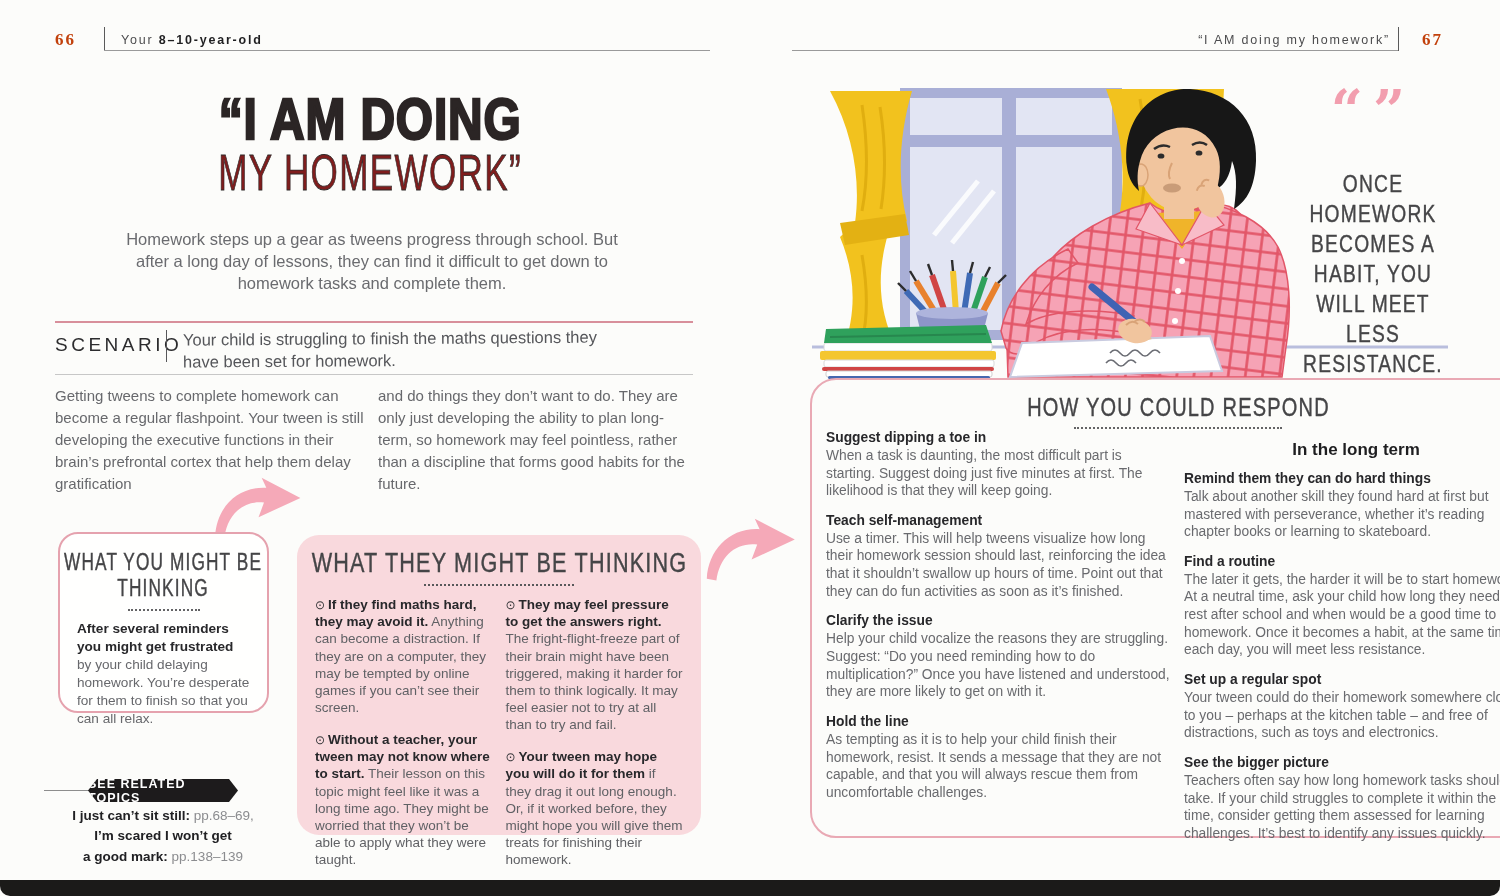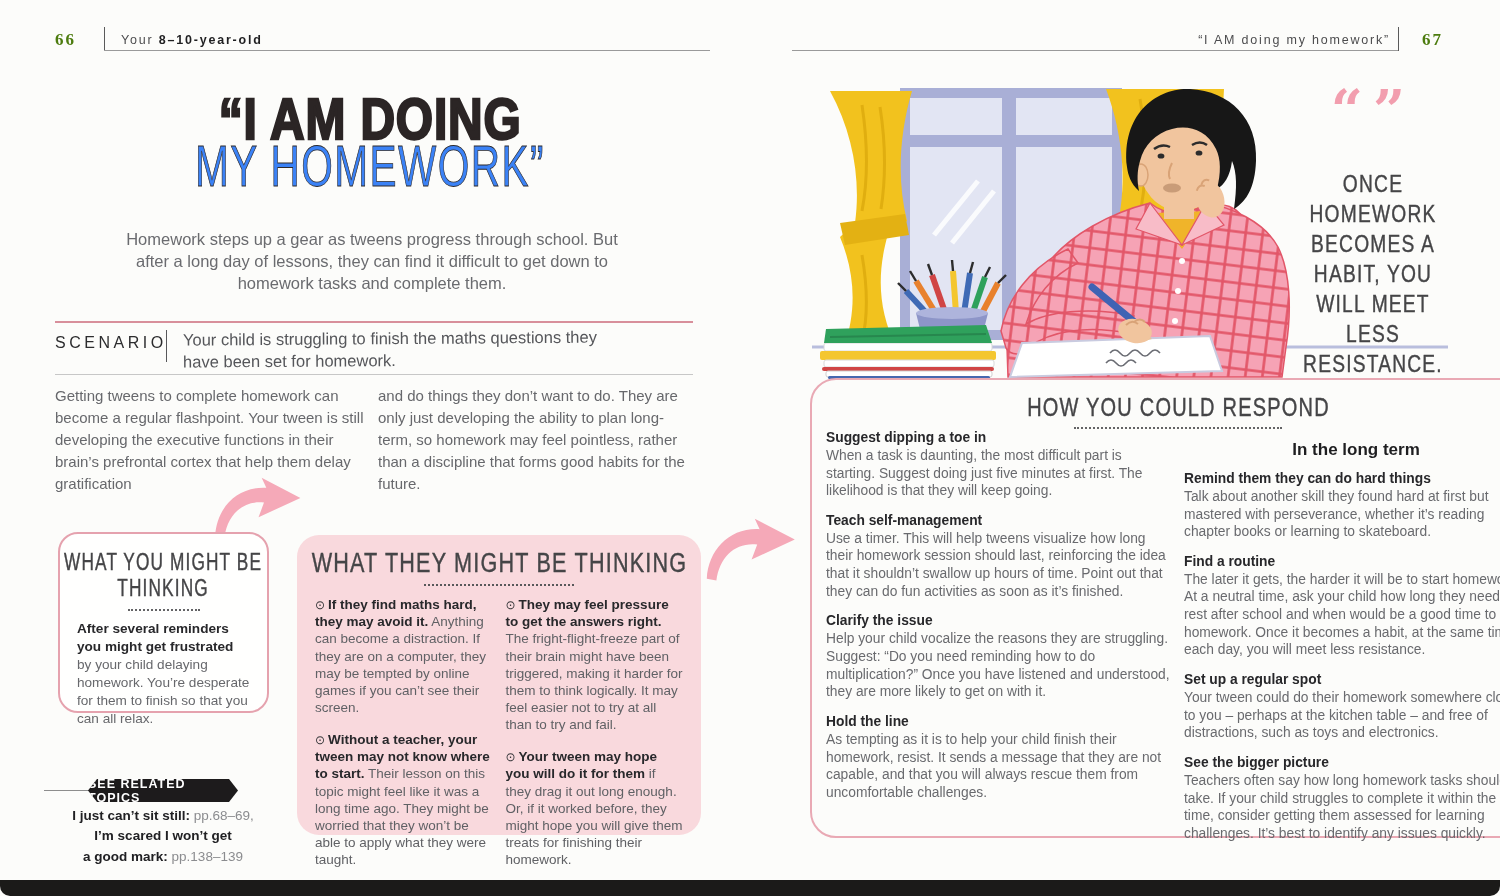--- a/index.html
+++ b/index.html
@@ -3,39 +3,39 @@
 <meta charset="utf-8">
 <style>
   * { margin:0; padding:0; box-sizing:border-box; }
   html,body { background:#e8e8e8; }
   #canvas {
     position:relative; width:1500px; height:896px; margin:0 auto;
     background:#fcfcfa; overflow:hidden;
     font-family:"Liberation Sans", sans-serif; color:#2a2a2d;
   }
   
-  .pgnum { position:absolute; top:30px; font:700 17px "Liberation Serif", serif; letter-spacing:2px; color:#4d7c0f; }
+  .pgnum { position:absolute; top:30px; font:700 17px "Liberation Serif", serif; letter-spacing:2px; color:#c2410c; }
   #pgnum-left { left:55px; }
   #pgnum-right { left:1422px; }
   .hdr-vline { position:absolute; top:27px; width:1px; height:24px; background:#5a5a5a; }
   .hdr-text { position:absolute; top:33px; font-size:12.5px; letter-spacing:1.8px; color:#4c4c4e; white-space:nowrap; }
   .hdr-text b { color:#1f1f21; }
   .hdr-rule { position:absolute; top:50px; height:1px; background:#9a9a9a; }
   
   .title-line { position:absolute; left:55px; width:630px; text-align:center; white-space:nowrap; }
   #title1 { top:86px; font-size:57px; font-weight:700; color:#2b2525;
             -webkit-text-stroke:2.4px #2b2525; letter-spacing:1px; }
   #title1 > span { display:inline-block; transform:scaleX(0.84); transform-origin:50% 50%; }
-  #title2 { top:132px; font-size:58px; font-weight:400; color:#3b82f6; letter-spacing:2px;
+  #title2 { top:144px; font-size:50px; font-weight:400; color:#7f1d1d; letter-spacing:2px;
             -webkit-text-stroke:0.8px #2e2a2a; }
   #title2 > span { display:inline-block; transform:scaleX(0.70); transform-origin:50% 50%; }
   #intro { position:absolute; left:112px; top:229px; width:520px; text-align:center;
            font-size:16.5px; line-height:1.33; color:#6a6b6f; }
   #scen-topline { position:absolute; left:55px; top:321px; width:638px; height:2px; background:#d88f9b; }
-  #scen-label { position:absolute; left:55px; top:334px; font-size:16px; letter-spacing:3.5px; color:#2c2c2e; }
+  #scen-label { position:absolute; left:55px; top:334px; font-size:19px; letter-spacing:3.5px; color:#2c2c2e; }
   #scen-pipe { position:absolute; left:166px; top:330px; width:1px; height:32px; background:#57575a; }
   #scen-text { position:absolute; left:183px; top:327px; width:450px;
                font-size:16.5px; line-height:1.35; color:#55565a; transform:rotate(-0.4deg); }
   #scen-botline { position:absolute; left:55px; top:374px; width:638px; height:1px; background:#c7c7c7; }
   .bodycol { position:absolute; top:385px; font-size:15px; line-height:1.47; color:#67686c; }
   #bodycol1 { left:55px; width:316px; }
   #bodycol2 { left:378px; width:318px; }
   
   .sx80 { display:block; width:125%; margin-left:-12.5%; transform:scaleX(0.80); transform-origin:50% 50%; }
   .sx75 { display:block; width:133.4%; margin-left:-16.7%; transform:scaleX(0.75); transform-origin:50% 50%; }

